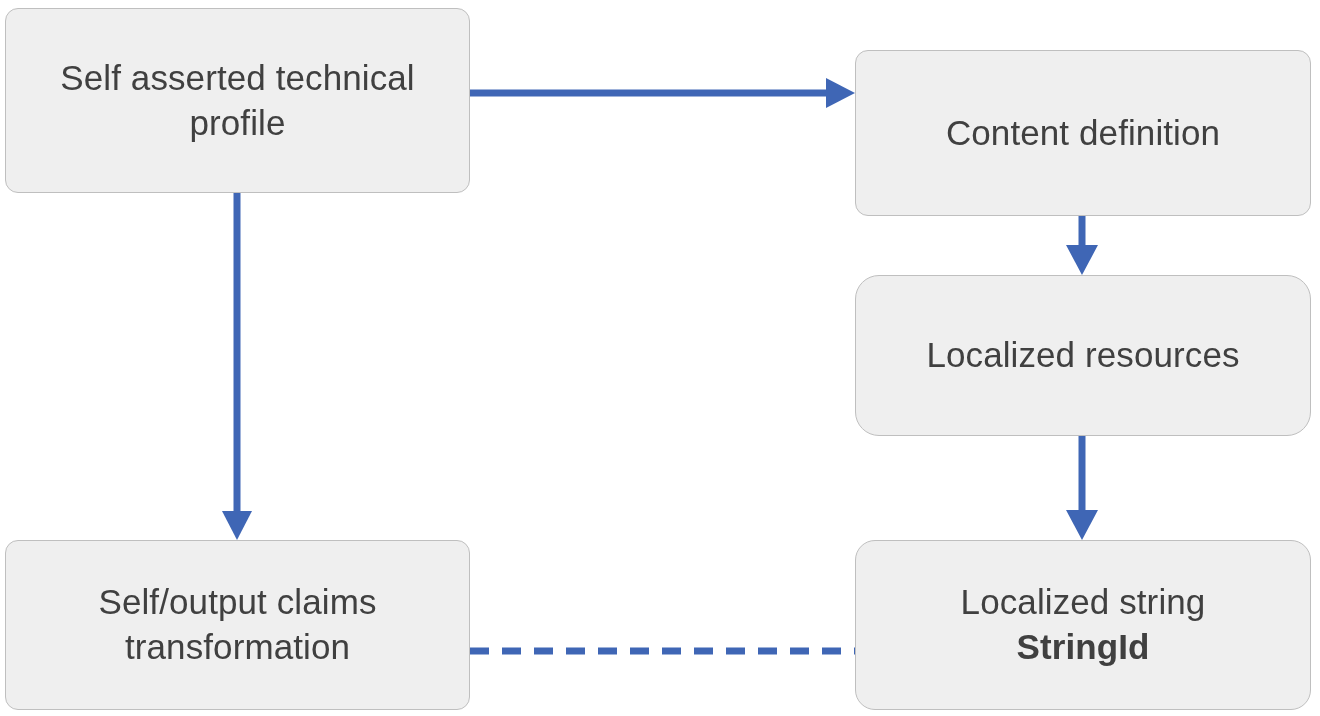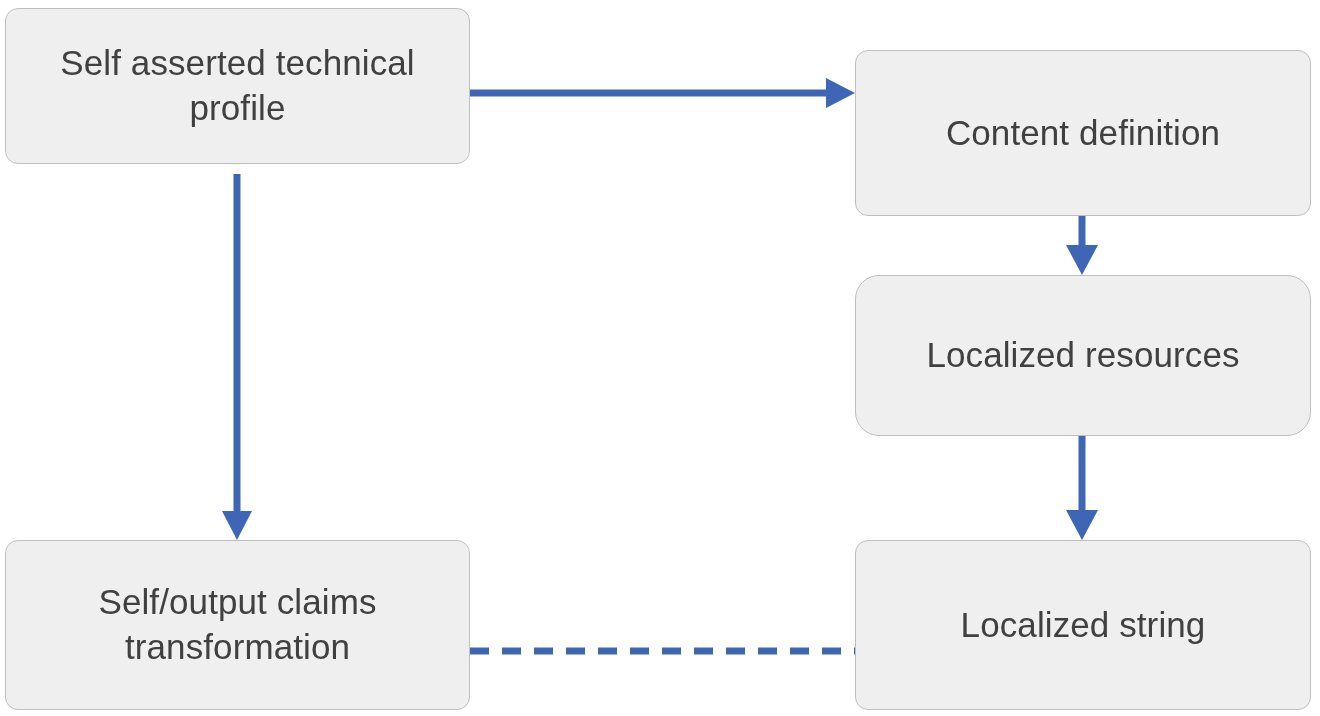--- a/index.html
+++ b/index.html
@@ -39,33 +39,33 @@
     display: block;
     width: 100%;
   }
   .node .bold-line {
     font-weight: bold;
     display: block;
   }
 
   
   #node-self-asserted-technical-profile {
-    left: 5px;  top: 8px;   width: 465px; height: 156px;
+    left: 5px;  top: 8px;   width: 465px; height: 185px;
   }
   #node-content-definition {
     left: 855px; top: 8px;   width: 456px; height: 166px; margin-top: 42px;
   }
   #node-localized-resources {
     left: 855px; top: 275px; width: 456px; height: 161px; border-radius: 24px;
   }
   #node-input-output-claims-transformation {
     left: 5px;  top: 540px; width: 465px; height: 170px;
   }
   #node-localized-string {
-    left: 855px; top: 540px; width: 456px; height: 170px;
+    left: 855px; top: 540px; width: 456px; height: 170px; border-radius: 20px;
   }
 
   
   #connectors {
     position: absolute;
     left: 0; top: 0;
     width: 1320px;
     height: 716px;
     pointer-events: none;
   }
@@ -129,16 +129,17 @@
     <span class="label">Localized resources</span>
   </div>
 
   <div class="node" id="node-input-output-claims-transformation">
     <span class="label">Self/output claims transformation</span>
   </div>
 
   <div class="node" id="node-localized-string">
     <span class="label">
       <span>Localized string</span>
+      <span class="bold-line">StringId</span>
     </span>
   </div>
 
 </div>
 
 </body></html>

